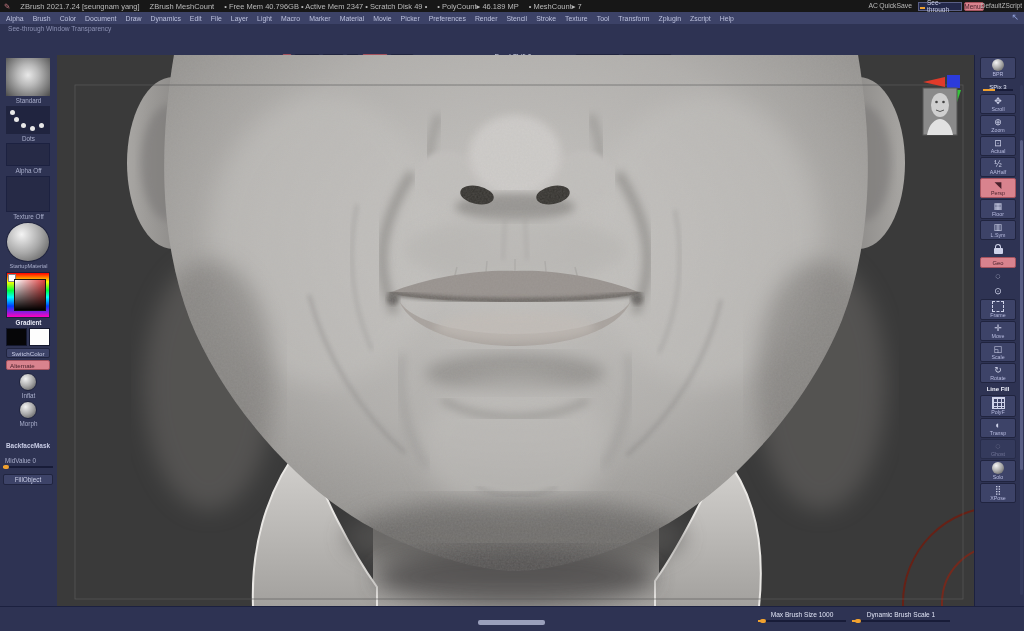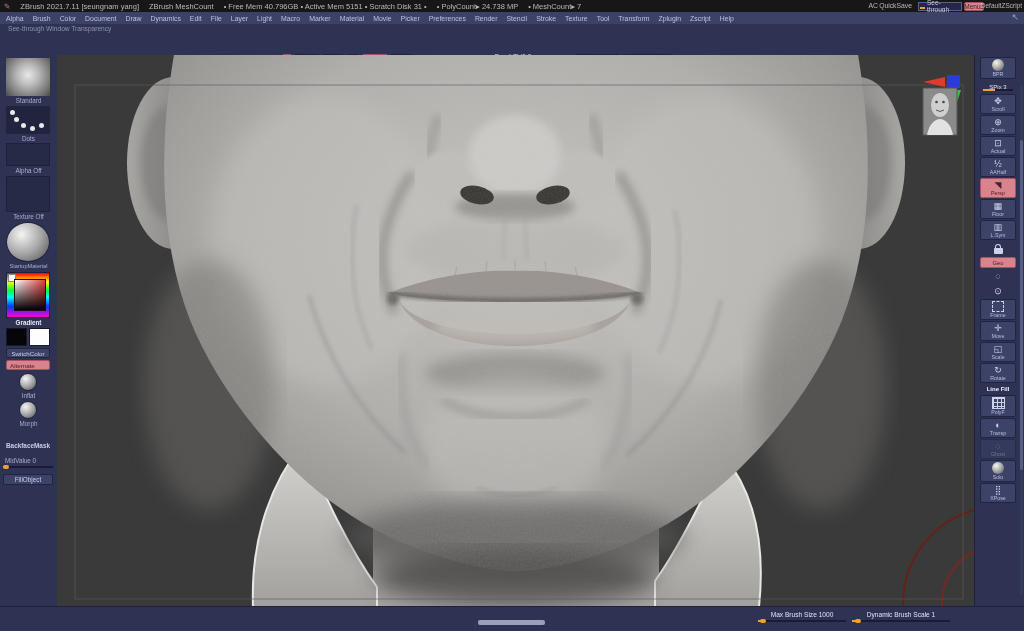--- a/index.html
+++ b/index.html
@@ -117,24 +117,24 @@
   #pinkline{position:absolute;left:247px;top:52px;width:58px;height:2px;background:#d9838e;}
   .shelf-note{position:absolute;left:8px;top:1px;font-size:6.6px;color:#8d92b4;}
 </style>
 </head>
 <body>
 
 <div id="app">
 
   <div id="titlebar">
     <span class="seg" style="margin-left:4px;color:#d9838e;">✎</span>
-    <span class="seg">ZBrush 2021.7.11 [seungnam yang]</span>
+    <span class="seg">ZBrush 2021.7.24 [seungnam yang]</span>
     <span class="seg">ZBrush MeshCount</span>
-    <span class="seg">• Free Mem 40.796GB • Active Mem 5151 • Scratch Disk 31 •</span>
-    <span class="seg">• PolyCount▸ 24.738 MP</span>
+    <span class="seg">• Free Mem 40.796GB • Active Mem 2347 • Scratch Disk 49 •</span>
+    <span class="seg">• PolyCount▸ 46.189 MP</span>
     <span class="seg">• MeshCount▸ 7</span>
     <span class="txt" style="right:146px;top:2px;font-size:6.8px;color:#b9b9b9;">AC</span>
     <span class="txt" style="right:112px;top:2px;font-size:6.8px;color:#b9b9b9;">QuickSave</span>
     <span id="seethrough">
       <span class="f"></span>
       <span>See-through</span>
     </span>
     <span id="tb-menus" class="btn pink">Menus</span>
     <span class="txt" style="right:2px;top:2px;font-size:6.5px;color:#b9b9b9;">DefaultZScript</span>
   </div>

